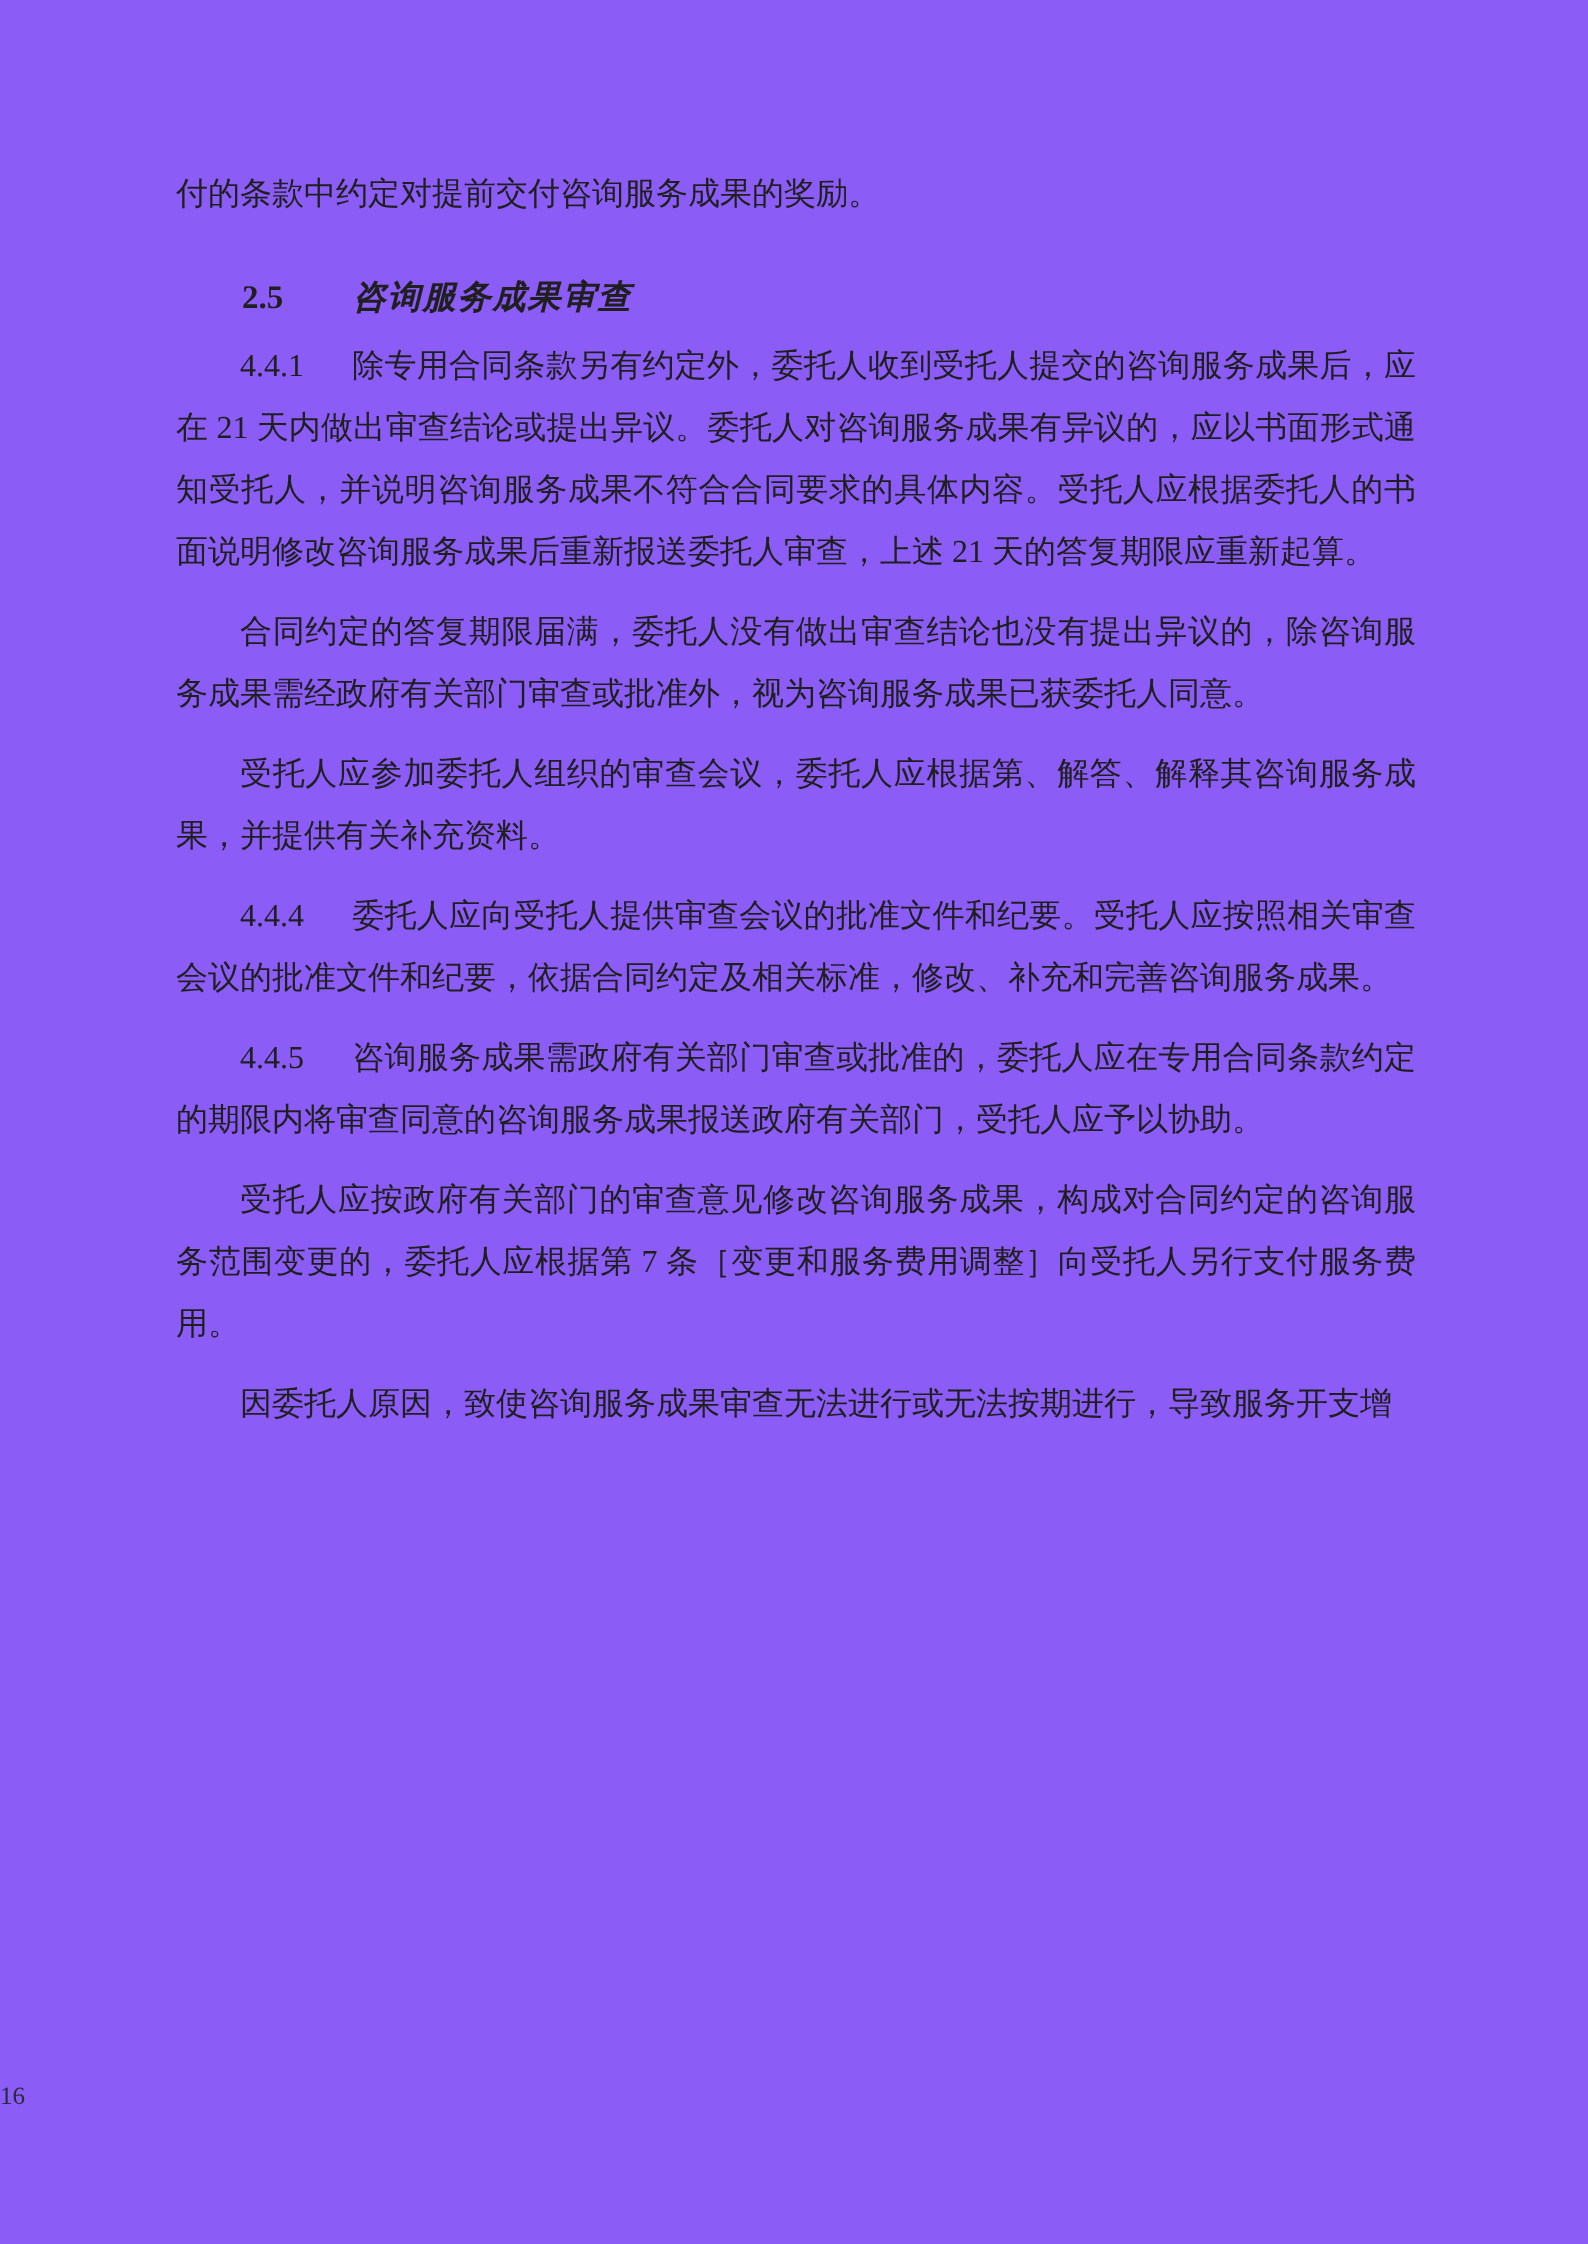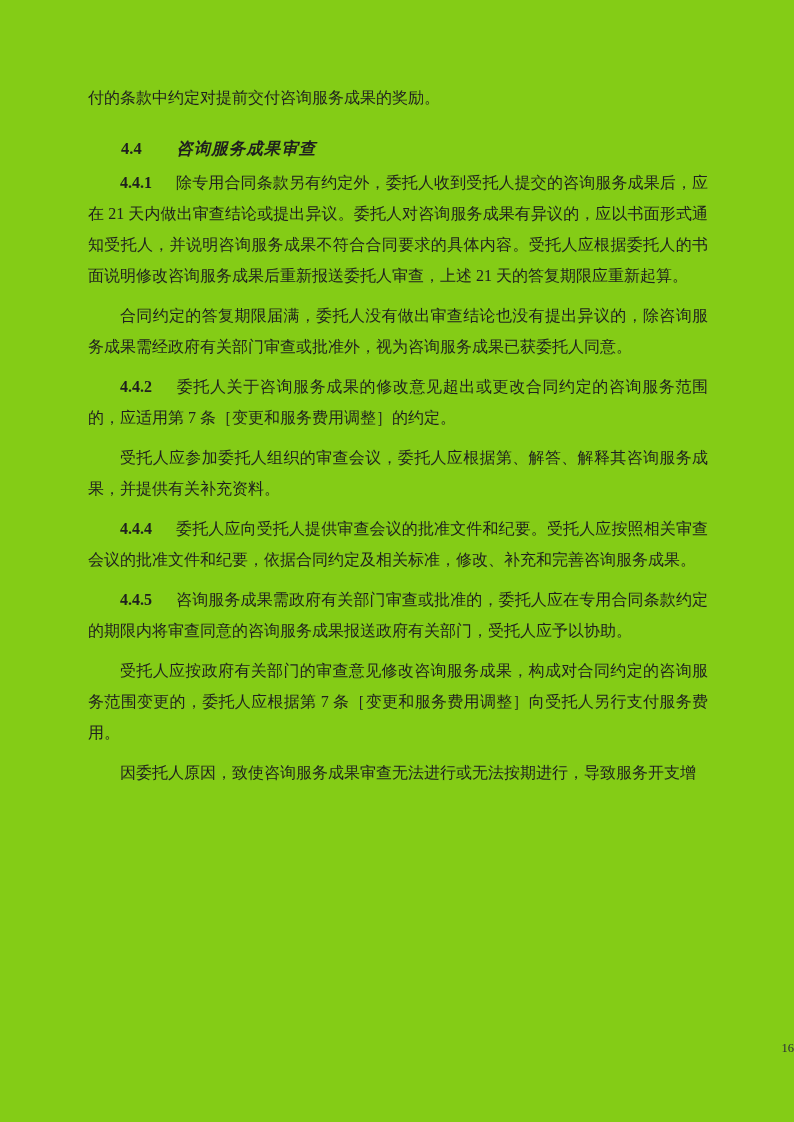--- a/index.html
+++ b/index.html
@@ -4,21 +4,21 @@
 <style>
   html, body {
     margin: 0;
     padding: 0;
     background: #ffffff;
   }
   .page {
     position: relative;
     width: 794px;
     height: 1122px;
-    background: #84cc16;
+    background: #8b5cf6;
     overflow: hidden;
     font-family: "Liberation Serif", "DejaVu Serif", serif;
     color: #1f1f1f;
   }
   .content {
     position: absolute;
     top: 82px;
     left: 88px;
     width: 620px;
   }
@@ -48,51 +48,49 @@
     margin: 0 0 9px 0;
     font-size: 16px;
     line-height: 31px;
     text-indent: 2em;
     text-align: justify;
     text-justify: inter-ideograph;
   }
   .para:last-child { margin-bottom: 16px; }
   .pnum {
     margin-right: 1.5em;
-    font-weight: bold;
   }
   .pnum:empty {
     display: none;
   }
   .footer {
     position: absolute;
     top: 1038px;
     left: 0;
     width: 100%;
-    text-align: right;
+    text-align: left;
     font-size: 12.5px;
     line-height: 20px;
     color: #2a2a3a;
   }
 </style>
 </head>
 <body>
 
 <div class="page">
   <div class="content">
 
     <p class="cont-line">付的条款中约定对提前交付咨询服务成果的奖励。</p>
 
-    <h2 class="heading"><span class="hnum">4.4</span><span class="htitle">咨询服务成果审查</span></h2>
+    <h2 class="heading"><span class="hnum">2.5</span><span class="htitle">咨询服务成果审查</span></h2>
 
     <p class="para"><span class="pnum">4.4.1</span><span>除专用合同条款另有约定外，委托人收到受托人提交的咨询服务成果后，应在 21 天内做出审查结论或提出异议。委托人对咨询服务成果有异议的，应以书面形式通知受托人，并说明咨询服务成果不符合合同要求的具体内容。受托人应根据委托人的书面说明修改咨询服务成果后重新报送委托人审查，上述 21 天的答复期限应重新起算。</span></p>
 
     <p class="para"><span>合同约定的答复期限届满，委托人没有做出审查结论也没有提出异议的，除咨询服务成果需经政府有关部门审查或批准外，视为咨询服务成果已获委托人同意。</span></p>
 
-    <p class="para"><span class="pnum">4.4.2</span><span>委托人关于咨询服务成果的修改意见超出或更改合同约定的咨询服务范围的，应适用第 7 条［变更和服务费用调整］的约定。</span></p>
 
 
     <p class="para"><span>受托人应参加委托人组织的审查会议，委托人应根据第、解答、解释其咨询服务成果，并提供有关补充资料。</span></p>
 
     <p class="para"><span class="pnum">4.4.4</span><span>委托人应向受托人提供审查会议的批准文件和纪要。受托人应按照相关审查会议的批准文件和纪要，依据合同约定及相关标准，修改、补充和完善咨询服务成果。</span></p>
 
     <p class="para"><span class="pnum">4.4.5</span><span>咨询服务成果需政府有关部门审查或批准的，委托人应在专用合同条款约定的期限内将审查同意的咨询服务成果报送政府有关部门，受托人应予以协助。</span></p>
 
     <p class="para"><span>受托人应按政府有关部门的审查意见修改咨询服务成果，构成对合同约定的咨询服务范围变更的，委托人应根据第 7 条［变更和服务费用调整］向受托人另行支付服务费用。</span></p>
 

